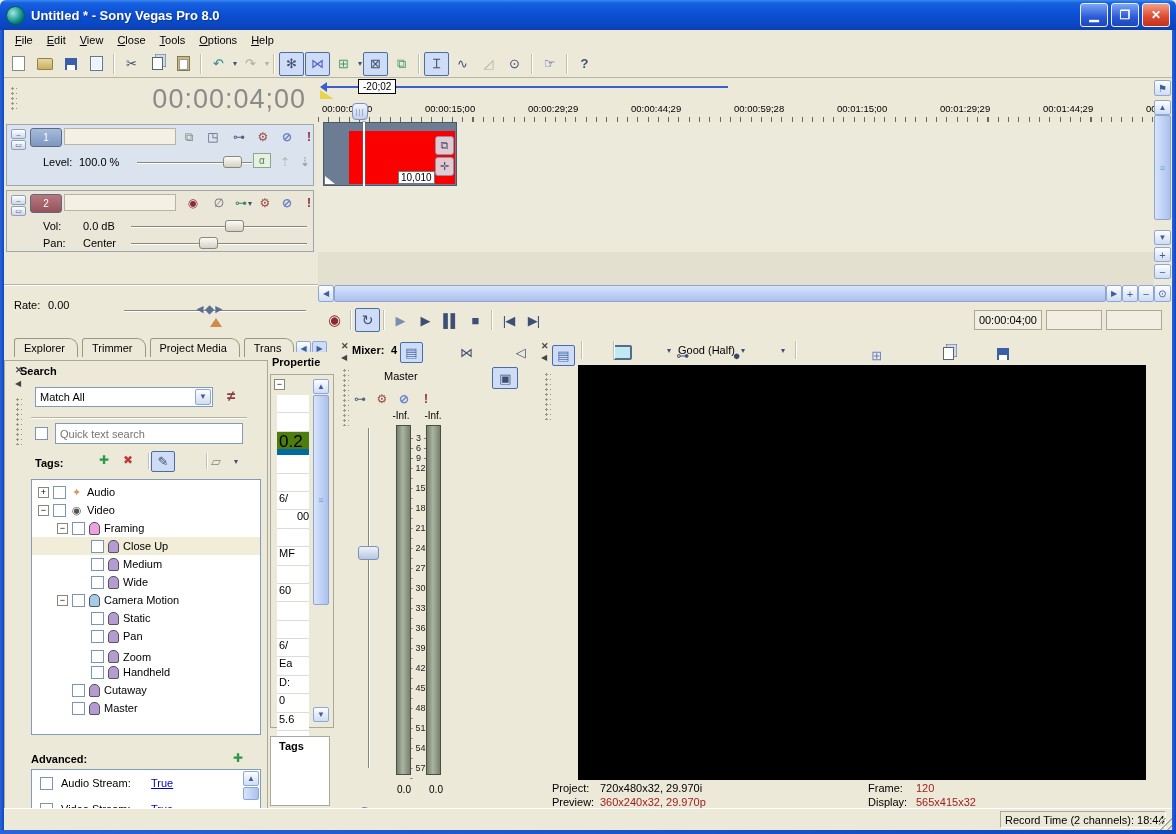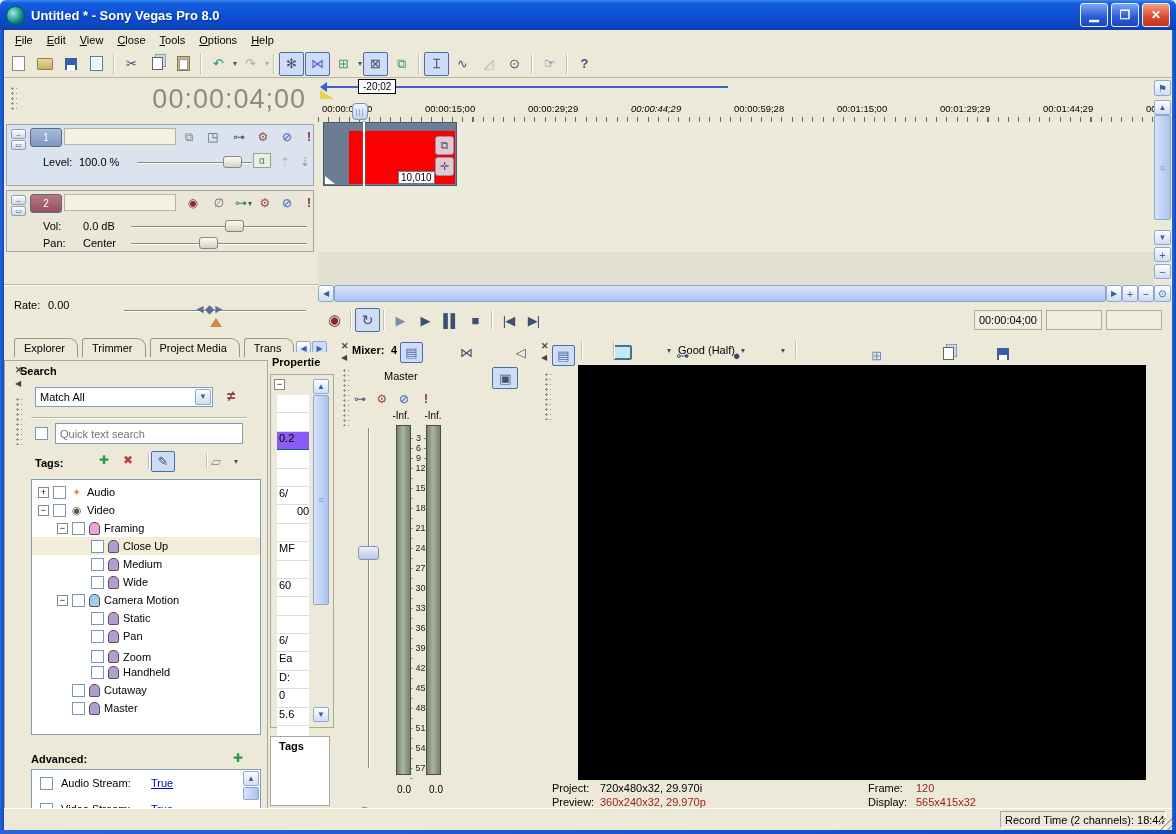--- a/index.html
+++ b/index.html
@@ -230,21 +230,21 @@
       <div class="ab" style="left:40px;top:1px;background:#fff;border:1px solid #000;font-size:10px;padding:0 4px;line-height:13px">-20;02</div>
       <div class="ab ylw-corner" style="left:2px;bottom:1px"></div>
     </div>
 
     <div id="ruler" class="ab">
       <div id="ruler-ticks">
 
       <span class="tick-label" style="left: 4px;">00:00:00;00</span>
           <span class="tick-label" style="left: 107px;">00:00:15;00</span>
           <span class="tick-label" style="left: 210px; text-align: right;">00:00:29;29</span>
-          <span class="tick-label" style="left: 313px; font-style: italic;">00:00:44;29</span>
+          <span class="tick-label" style="left: 313px;">00:00:44;29</span>
           <span class="tick-label" style="left: 416px;">00:00:59;28</span>
           <span class="tick-label" style="left: 519px;">00:01:15;00</span>
           <span class="tick-label" style="left: 622px;">00:01:29;29</span>
           <span class="tick-label" style="left: 725px;">00:01:44;29</span>
           <span class="tick-label" style="left: 828px;">00:0</span>
         </div>
       <div id="ruler-minor"></div>
       <div class="rgrip" style="left:34px;top:3px">|||</div>
     </div>
 
@@ -463,21 +463,21 @@
     </div>
 
     <div class="ab" style="left:264px;top:14px;width:66px;height:456px;background:#ece9d8;overflow:hidden">
       <span class="ab bold" style="left:4px;top:4px;white-space:nowrap">Propertie</span>
       <div class="ab panebox" style="left:2px;top:22px;width:62px;height:352px;background:#ece9d8">
         <span class="ab t-exp" style="left:3px;top:4px">−</span>
         <div class="ab" style="left:6px;top:20px;width:32px" id="props-rows">
 
         <div style="height:17.4px;background:#fff;border-bottom:1px solid #e0ddd0;padding-left:2px;font-size:11px;overflow:hidden;white-space:nowrap"></div>
             <div style="height:17.4px;background:#fff;border-bottom:1px solid #e0ddd0;padding-left:2px;font-size:11px;overflow:hidden;white-space:nowrap"></div>
-            <div style="height:17.4px;background:#8b5cf6;border-bottom:1px solid #0369a1;padding-left:2px;font-size:11px;overflow:hidden;white-space:nowrap">0.2</div>
+            <div style="height:17.4px;background:#4d7c0f;border-bottom:6px solid #0369a1;padding-left:2px;font-size:17px;overflow:hidden;white-space:nowrap">0.2</div>
             <div style="height:17.4px;background:#fff;border-bottom:1px solid #e0ddd0;padding-left:2px;font-size:11px;overflow:hidden;white-space:nowrap"></div>
             <div style="height:17.4px;background:#fff;border-bottom:1px solid #e0ddd0;padding-left:2px;font-size:11px;overflow:hidden;white-space:nowrap"></div>
             <div style="height:17.4px;background:#fff;border-bottom:1px solid #e0ddd0;padding-left:2px;font-size:11px;overflow:hidden;white-space:nowrap">6/</div>
             <div style="height:17.4px;background:#fff;border-bottom:1px solid #e0ddd0;padding-left:20px;font-size:11px;overflow:hidden;white-space:nowrap">00</div>
             <div style="height:17.4px;background:#fff;border-bottom:1px solid #e0ddd0;padding-left:2px;font-size:11px;overflow:hidden;white-space:nowrap"></div>
             <div style="height:17.4px;background:#fff;border-bottom:1px solid #e0ddd0;padding-left:2px;font-size:11px;overflow:hidden;white-space:nowrap">MF</div>
             <div style="height:17.4px;background:#fff;border-bottom:1px solid #e0ddd0;padding-left:2px;font-size:11px;overflow:hidden;white-space:nowrap"></div>
             <div style="height:17.4px;background:#fff;border-bottom:1px solid #e0ddd0;padding-left:2px;font-size:11px;overflow:hidden;white-space:nowrap">60</div>
             <div style="height:17.4px;background:#fff;border-bottom:1px solid #e0ddd0;padding-left:2px;font-size:11px;overflow:hidden;white-space:nowrap"></div>
             <div style="height:17.4px;background:#fff;border-bottom:1px solid #e0ddd0;padding-left:2px;font-size:11px;overflow:hidden;white-space:nowrap"></div>

